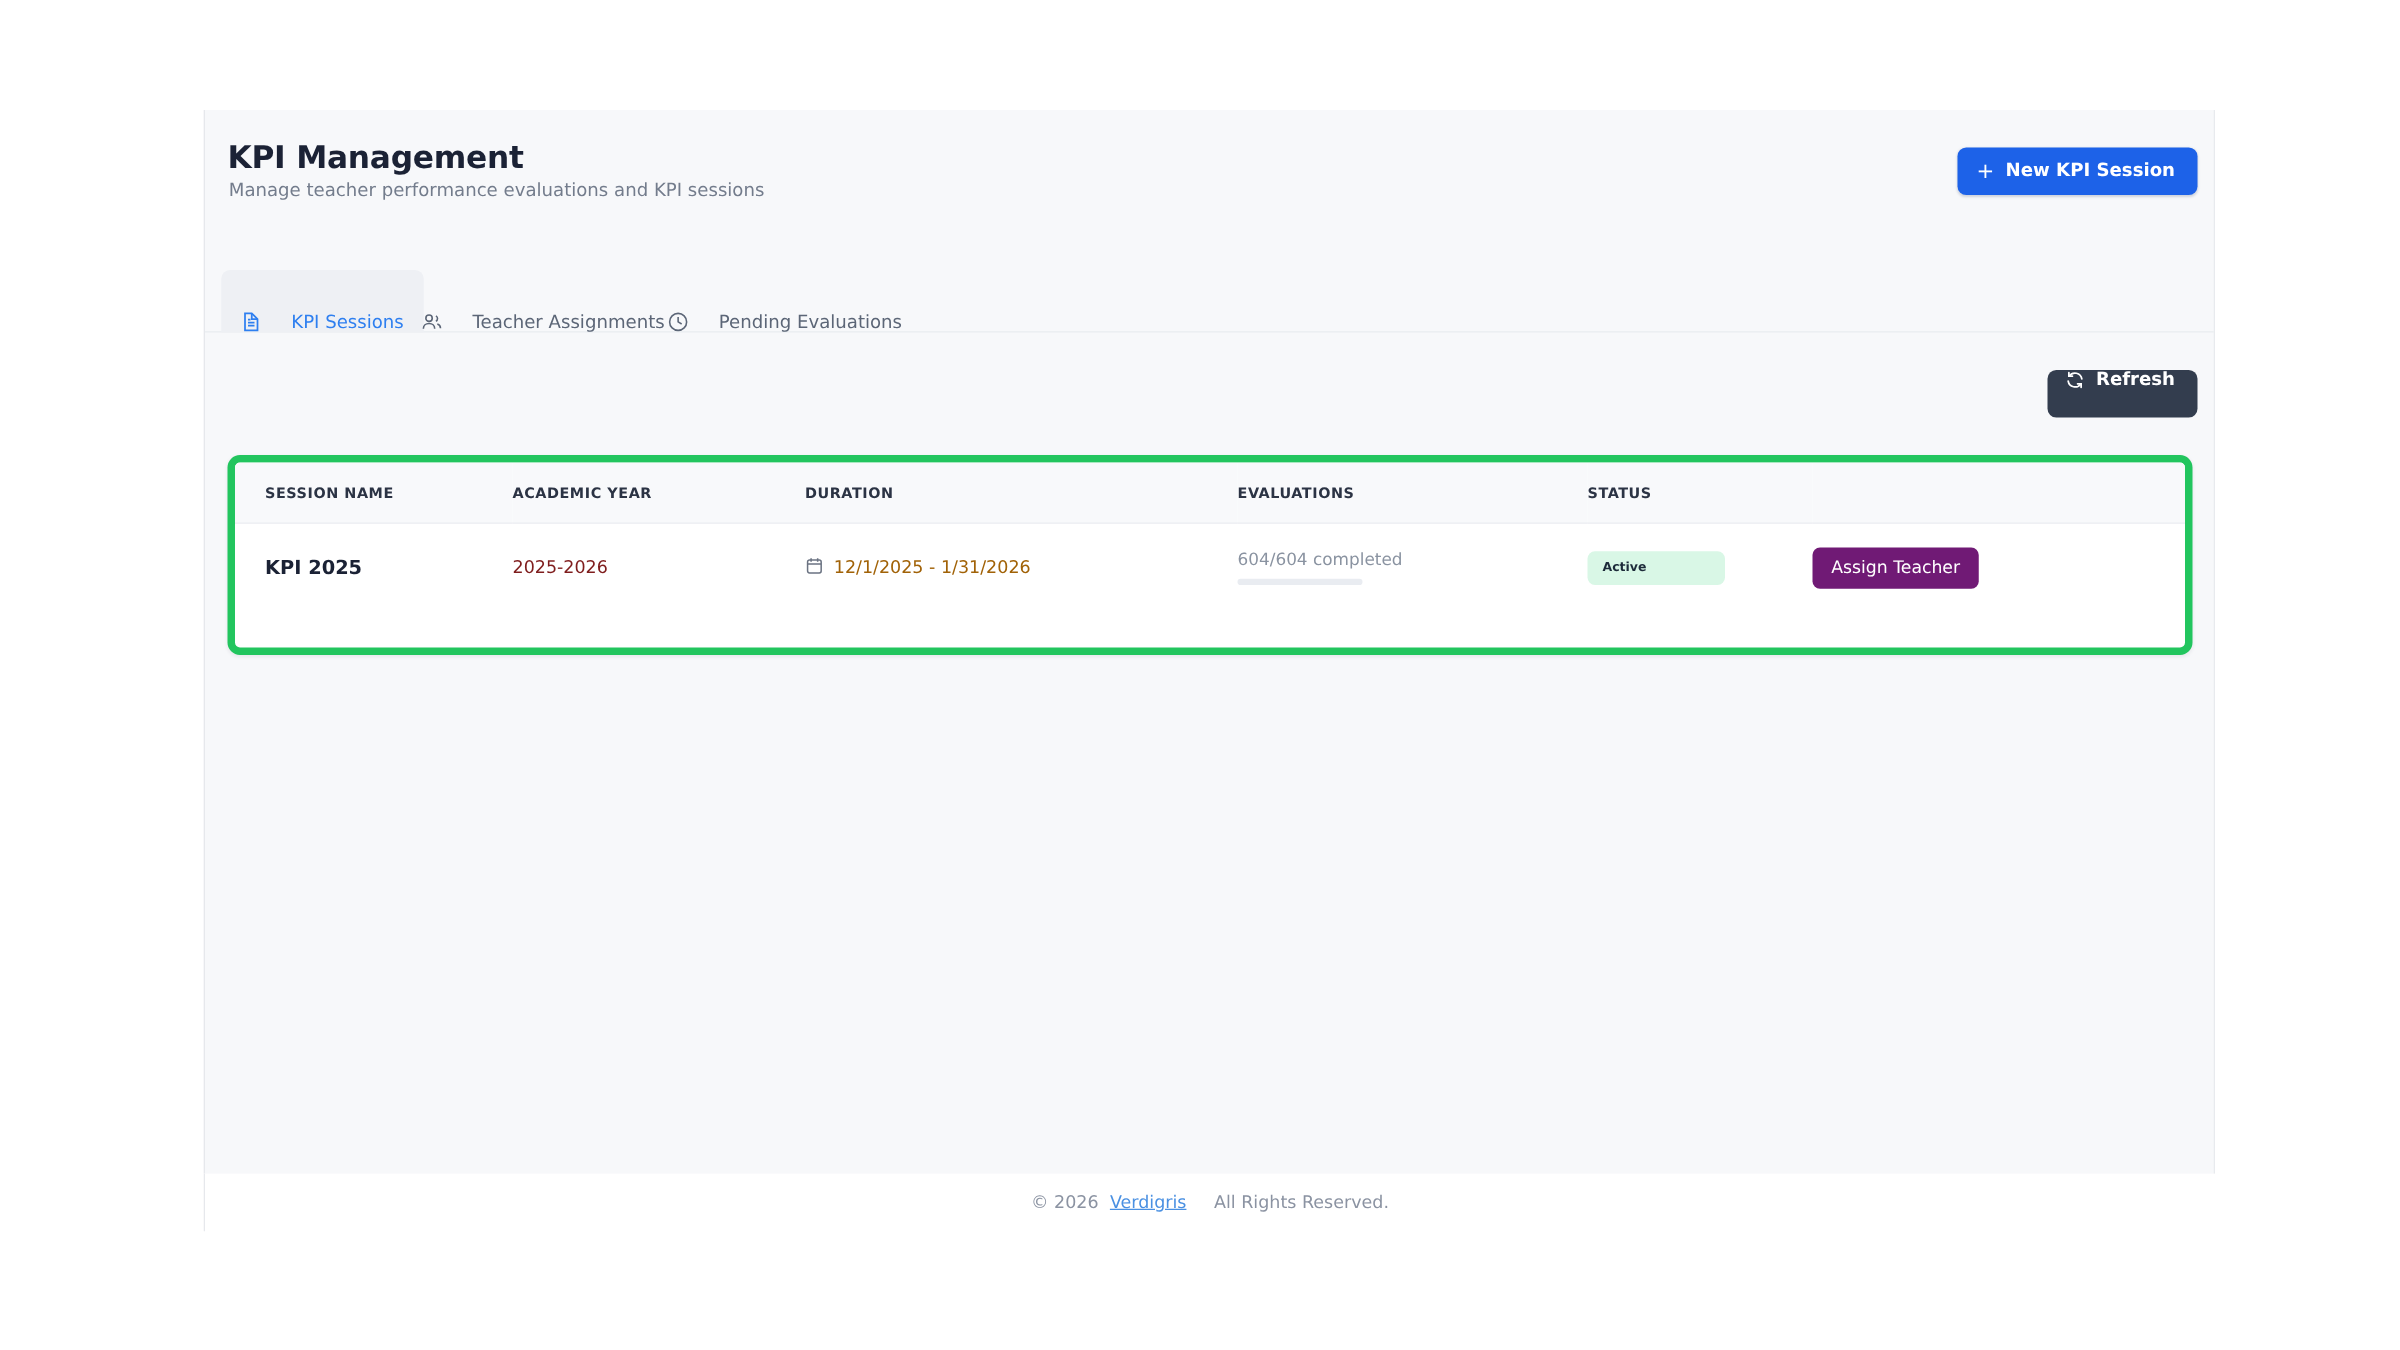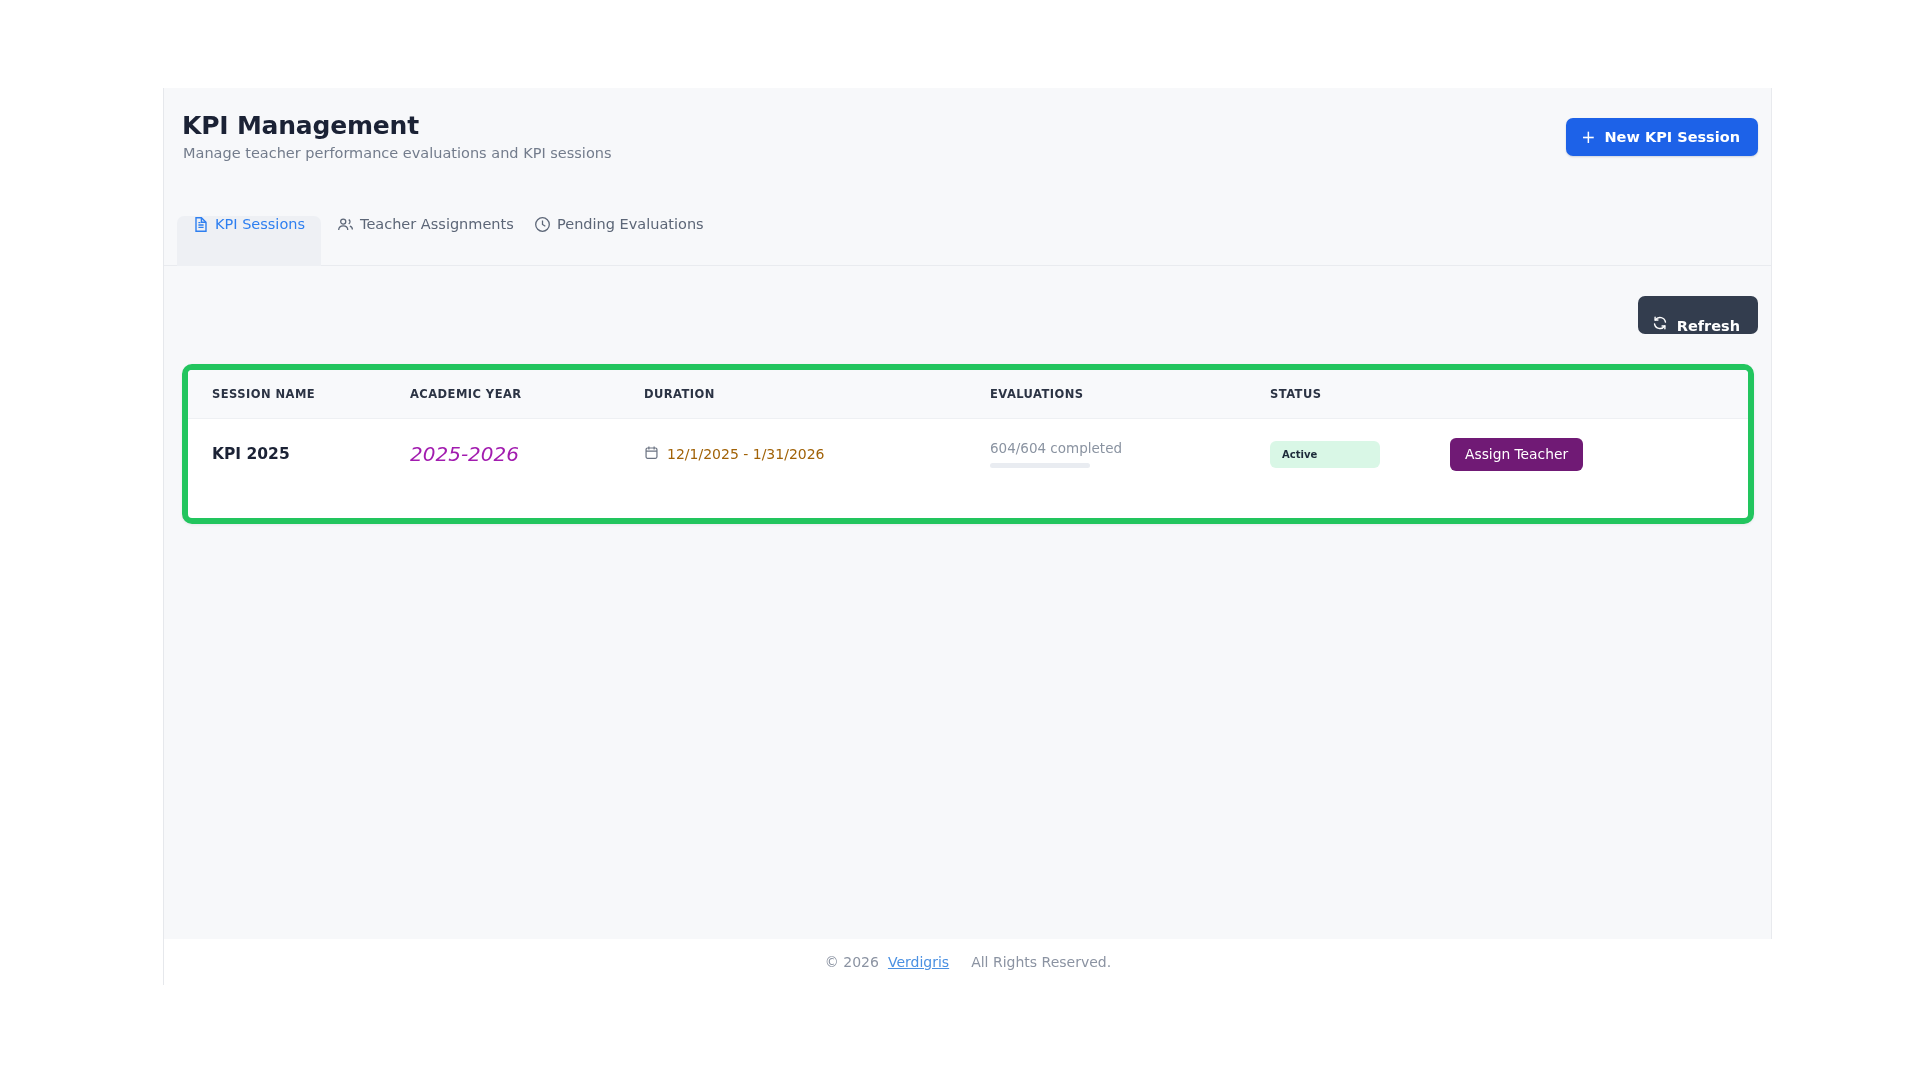--- a/index.html
+++ b/index.html
@@ -51,36 +51,36 @@
   .plus-glyph { font-size: 17px; font-weight: 400; line-height: 1; display:block; }
 
   
   .tabs-bar {
     position: absolute; left: 0; top: 128px;
     width: 100%; height: 50px;
     border-bottom: 1px solid #e9ebef;
   }
   .tab {
     position: absolute; top: 0; height: 50px;
-    display: flex; align-items: flex-start; gap: 6px;
+    display: flex; align-items: flex-end; gap: 24px;
     padding: 0 16px;
     font-size: 14.5px; color: #5c6677;
     cursor: pointer; border: none; background: transparent;
     font-family: inherit;
     border-radius: 7px 7px 0 0;
   }
   .tab.active { background: #eef0f4; color: #2e7ff0; font-weight: 400; }
   .tab svg { display: block; }
 
   
   .toolbar { position: absolute; left: 0; top: 178px; width: 100%; height: 98px; }
   .refresh-btn {
     position: absolute; right: 13px; top: 30px;
     height: 38px; padding: 0 18px 0 14px;
-    display: flex; align-items: flex-end; gap: 9px;
+    display: flex; align-items: flex-start; gap: 9px;
     background: #333d4e; color: #ffffff;
     border: none; border-radius: 7px;
     font-size: 14.5px; font-weight: 700; font-family: inherit;
     cursor: pointer;
   }
 
   
   .table-card {
     position: absolute; left: 18px; top: 276px;
     width: 1572px; height: 160px;
@@ -106,21 +106,21 @@
     background: #ffffff;
   }
   .col-a { width: 222px; padding-left: 24px !important; }
   .col-b { width: 234px; }
   .col-c { width: 346px; }
   .col-d { width: 280px; }
   .col-e { width: 180px; }
   .col-f { width: 310px; }
 
   .cell-session { font-size: 15.5px; font-weight: 700; color: #1b2235; }
-  .cell-year { color: #a21caf; font-size: 20px; font-style: italic; }
+  .cell-year { color: #7f1d1d; font-size: 14px; }
   .cell-duration { display: flex; align-items: center; gap: 8px; color: #a16207; font-size: 14px; }
 
   .eval-wrap { display: flex; flex-direction: column; gap: 7px; }
   .eval-label { font-size: 13.5px; color: #8a93a1; }
   .eval-track { width: 100px; height: 5px; border-radius: 3px; background: #e9ecf1; overflow: hidden; }
   .eval-fill { height: 100%; background: #1d6ef0; border-radius: 3px; }
 
   .badge {
     display: inline-flex; align-items: center; justify-content: flex-start;
     min-width: 110px; height: 27px; padding: 0 12px;

